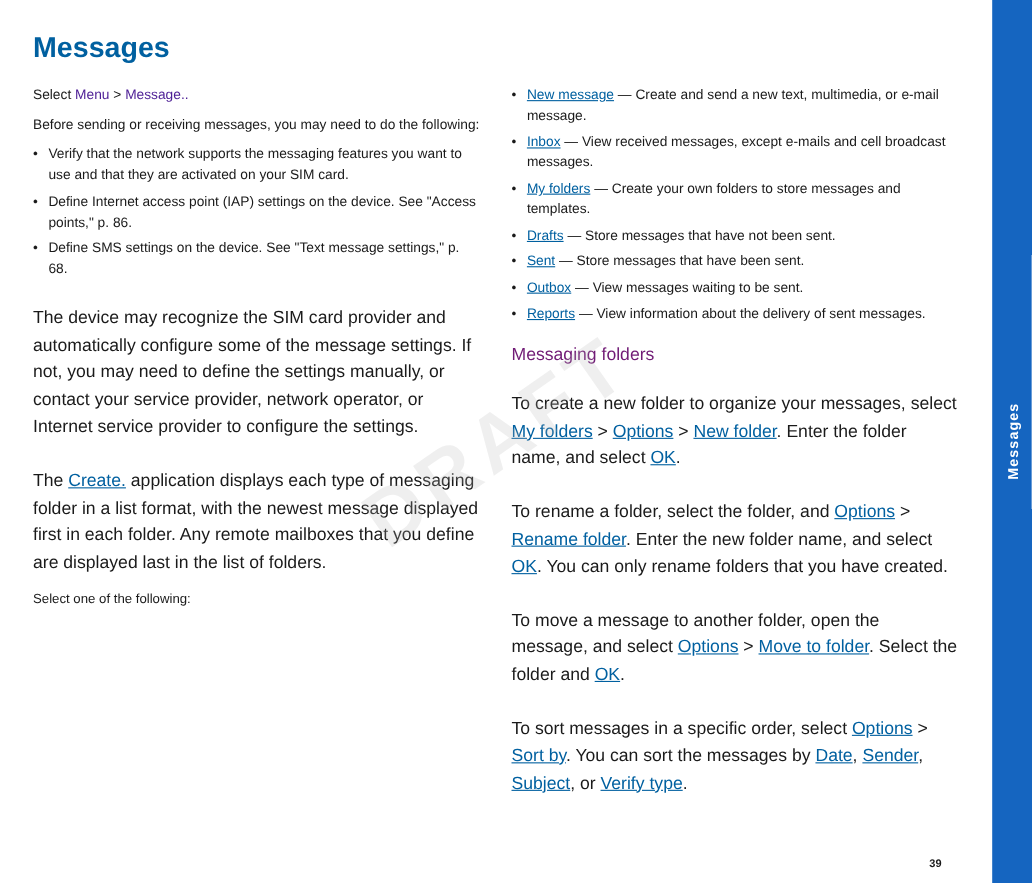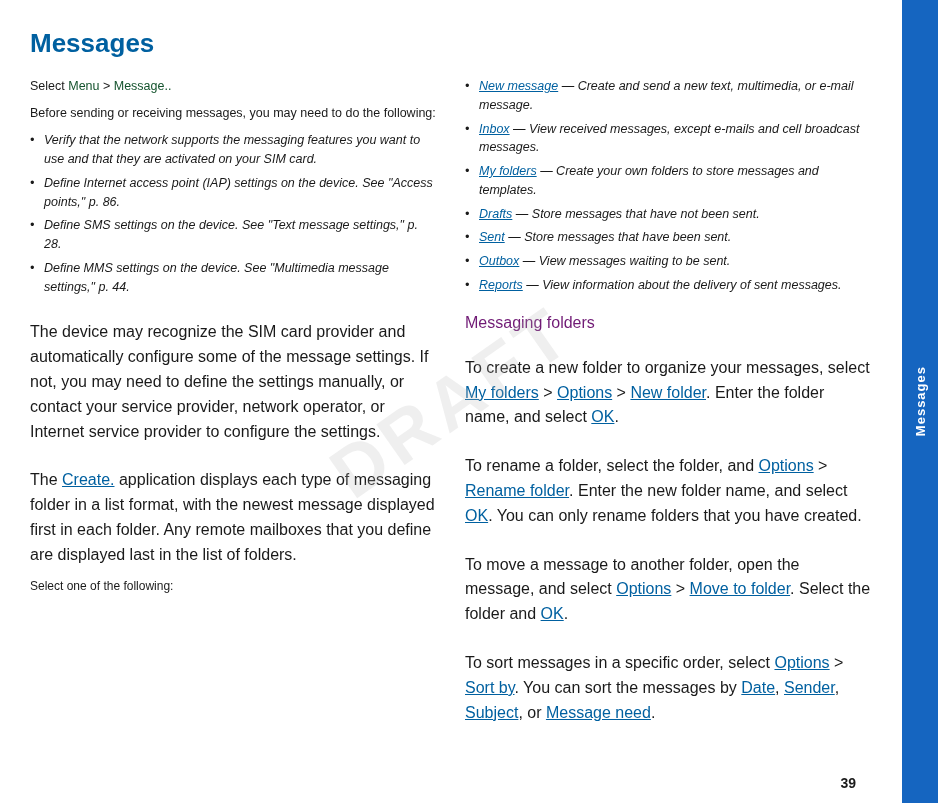--- a/index.html
+++ b/index.html
@@ -61,41 +61,40 @@
       flex: 1;
       font-size: 12.5px;
       line-height: 1.5;
     }
 
     .menu-line {
       margin-bottom: 8px;
     }
 
     .menu-ref {
-      color: #14532d;
+      color: #4c1d95;
       font-weight: 500;
     }
 
     .section-intro {
       margin-bottom: 8px;
       line-height: 1.55;
     }
 
     .bullet-list {
       list-style: none;
       padding-left: 0;
       margin-bottom: 10px;
     }
 
     .bullet-list li {
       padding-left: 14px;
       position: relative;
       margin-bottom: 5px;
       line-height: 1.5;
-      font-style: italic;
     }
 
     .bullet-list li::before {
       content: "•";
       position: absolute;
       left: 0;
       color: #1a1a1a;
     }
 
     .select-line {
@@ -143,21 +142,21 @@
       color: #fff;
       font-size: 13px;
       font-weight: bold;
       letter-spacing: 1px;
       margin-top: auto;
       margin-bottom: auto;
     }
 
     .page-number {
       color: #1a1a1a;
-      font-size: 14px;
+      font-size: 10px;
       font-weight: bold;
       position: absolute;
       bottom: 12px;
       right: 46px;
     }
   </style>
 </head>
 <body>
 
 <div class="main-content">
@@ -168,22 +167,21 @@
   <div class="two-col">
 
     <div class="col-left">
       <div class="menu-line">
         Select <span class="menu-ref">Menu</span> &gt; <span class="menu-ref">Message..</span>
       </div>
       <div class="section-intro">Before sending or receiving messages, you may need to do the following:</div>
       <ul class="bullet-list">
         <li>Verify that the network supports the messaging features you want to use and that they are activated on your SIM card.</li>
         <li>Define Internet access point (IAP) settings on the device. See "Access points," p. 86.</li>
-        <li>Define SMS settings on the device. See "Text message settings," p. 28.</li>
-        <li>Define MMS settings on the device. See "Multimedia message settings," p. 44.</li>
+        <li>Define SMS settings on the device. See "Text message settings," p. 68.</li>
       </ul>
       <div class="body-para">
         The device may recognize the SIM card provider and automatically configure some of the message settings. If not, you may need to define the settings manually, or contact your service provider, network operator, or Internet service provider to configure the settings.
       </div>
       <div class="body-para">
         The <span class="link">Create.</span> application displays each type of messaging folder in a list format, with the newest message displayed first in each folder. Any remote mailboxes that you define are displayed last in the list of folders.
       </div>
       <div class="select-line">Select one of the following:</div>
     </div>
 
@@ -220,21 +218,21 @@
 
       <div class="body-para">
         To rename a folder, select the folder, and <span class="link">Options</span> &gt; <span class="link">Rename folder</span>. Enter the new folder name, and select <span class="link">OK</span>. You can only rename folders that you have created.
       </div>
 
       <div class="body-para">
         To move a message to another folder, open the message, and select <span class="link">Options</span> &gt; <span class="link">Move to folder</span>. Select the folder and <span class="link">OK</span>.
       </div>
 
       <div class="body-para">
-        To sort messages in a specific order, select <span class="link">Options</span> &gt; <span class="link">Sort by</span>. You can sort the messages by <span class="link">Date</span>, <span class="link">Sender</span>, <span class="link">Subject</span>, or <span class="link">Message need</span>.
+        To sort messages in a specific order, select <span class="link">Options</span> &gt; <span class="link">Sort by</span>. You can sort the messages by <span class="link">Date</span>, <span class="link">Sender</span>, <span class="link">Subject</span>, or <span class="link">Verify type</span>.
       </div>
     </div>
   </div>
 
   <div class="page-number">39</div>
 </div>
 
 <div class="sidebar-right">
   <div class="sidebar-label">Messages</div>
 </div>

